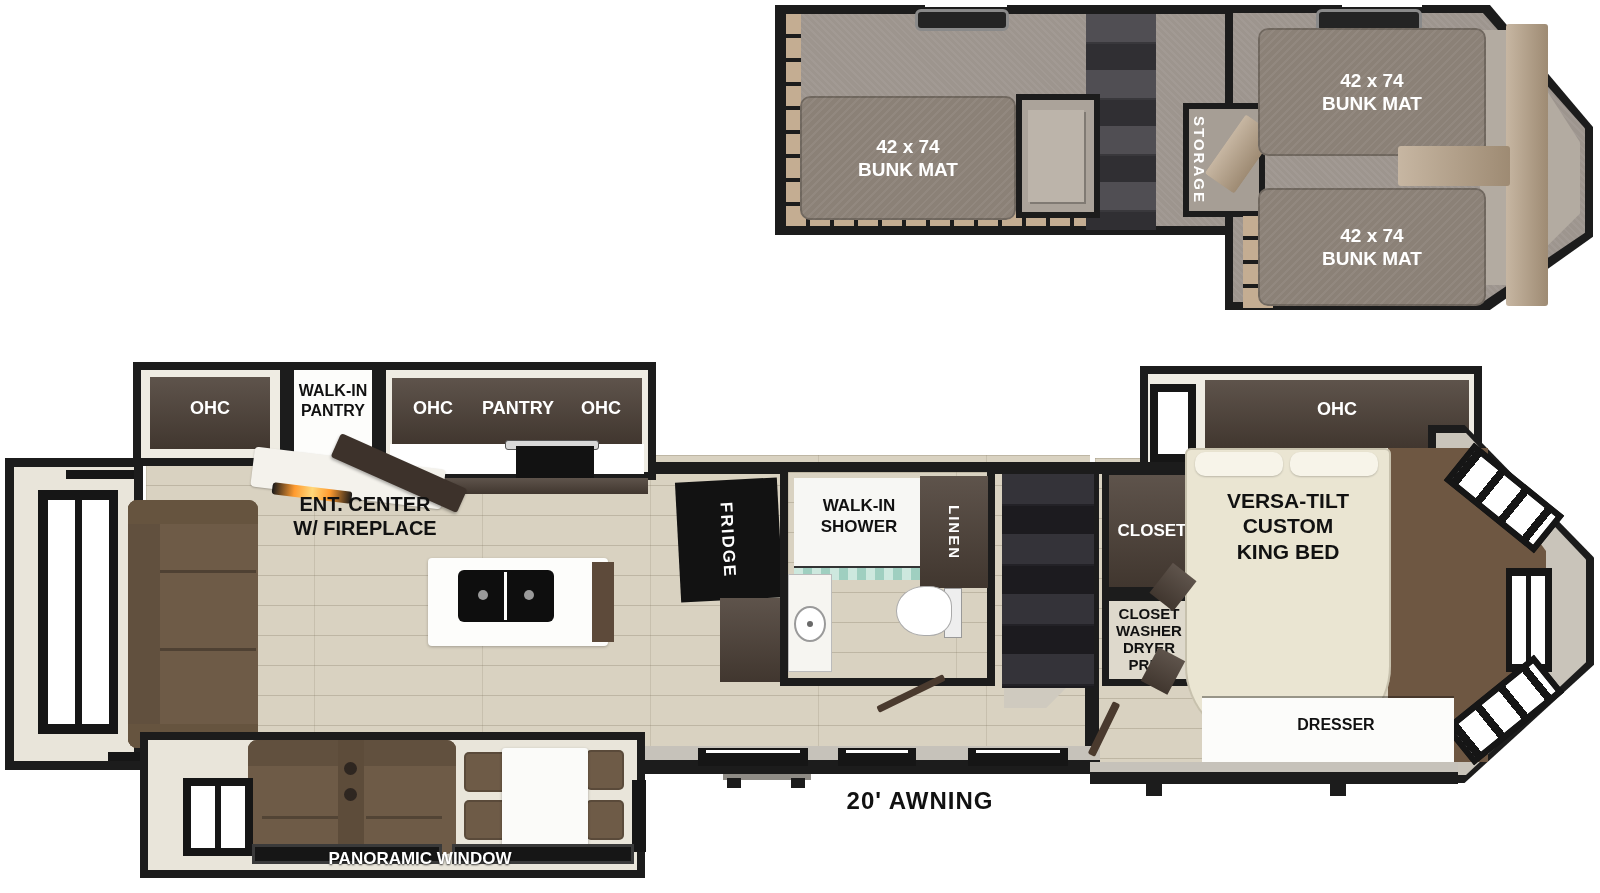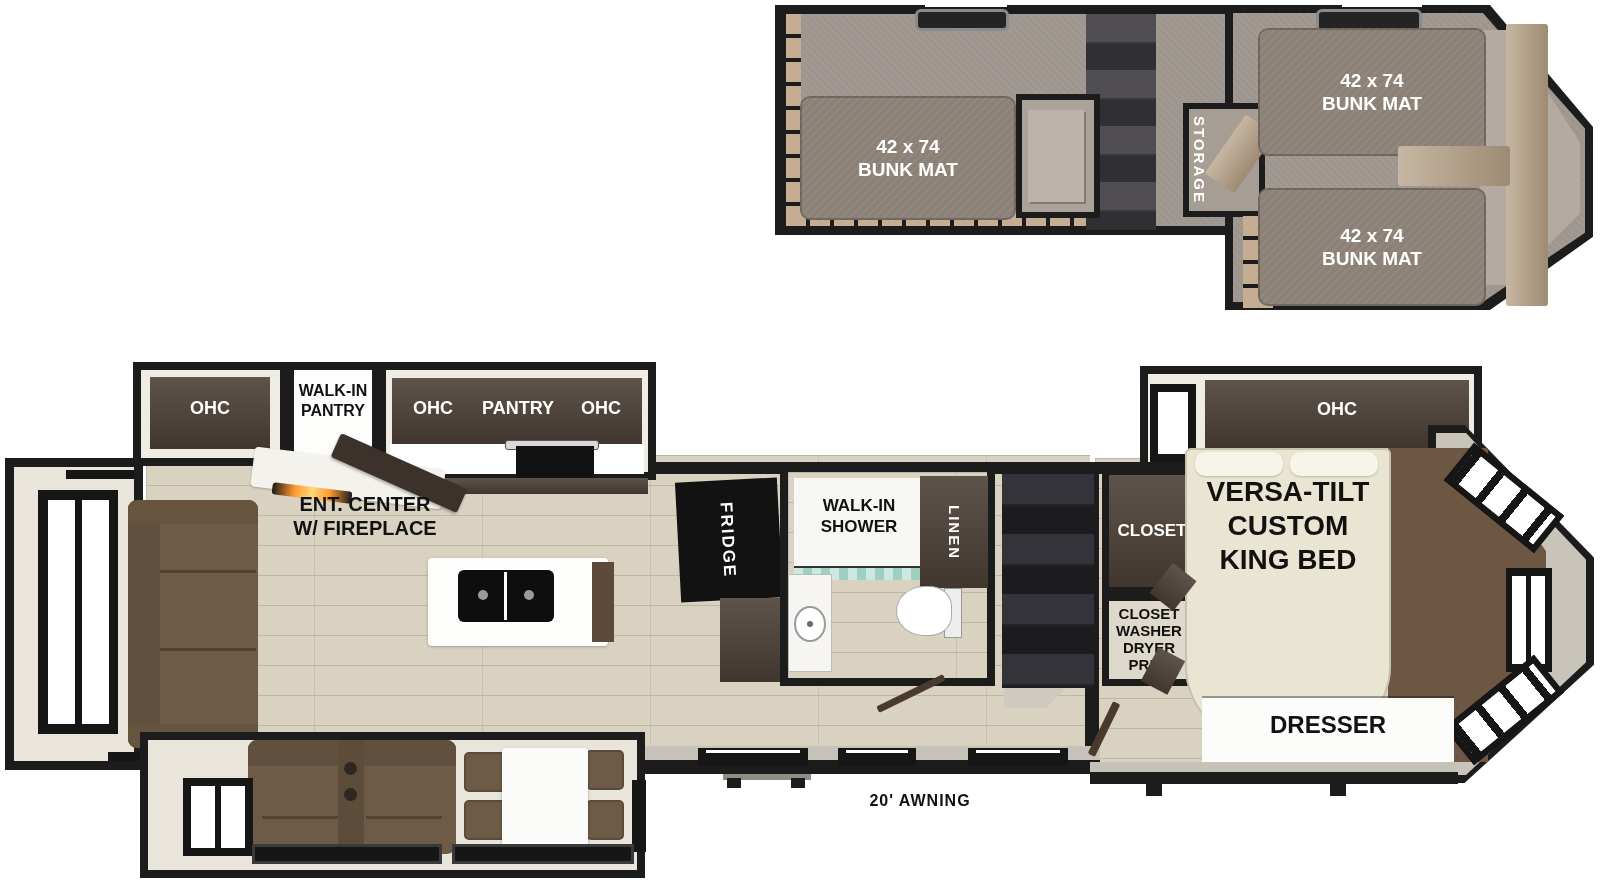--- a/index.html
+++ b/index.html
@@ -159,21 +159,21 @@
   <div class="abs winframe" style="left:698px;top:748px;width:110px;height:18px;"></div>
   <div class="abs pane" style="left:706px;top:750px;width:94px;height:3px;"></div>
   <div class="abs winframe" style="left:838px;top:748px;width:78px;height:18px;"></div>
   <div class="abs pane" style="left:846px;top:750px;width:62px;height:3px;"></div>
   <div class="abs winframe" style="left:968px;top:748px;width:100px;height:18px;"></div>
   <div class="abs pane" style="left:976px;top:750px;width:84px;height:3px;"></div>
   <div class="abs" style="left:723px;top:774px;width:88px;height:6px;background:#8f8c86;"></div>
   <div class="abs" style="left:727px;top:778px;width:14px;height:10px;background:#1c1c1c;"></div>
   <div class="abs" style="left:791px;top:778px;width:14px;height:10px;background:#1c1c1c;"></div>
 
-  <div class="abs lbl lbl-b" style="left:790px;top:784px;width:260px;height:34px;font-size:16px;letter-spacing:1px;">20' AWNING</div>
+  <div class="abs lbl lbl-b" style="left:790px;top:784px;width:260px;height:34px;font-size:24px;letter-spacing:1px;">20' AWNING</div>
 
   <div class="abs wallbox" style="left:140px;top:732px;width:505px;height:146px;background:#e9e5da;"></div>
 
   <div class="abs sofa" style="left:248px;top:740px;width:208px;height:114px;"></div>
   <div class="abs" style="left:248px;top:740px;width:208px;height:26px;background:#61503e;border-radius:9px 9px 0 0;"></div>
   <div class="abs" style="left:338px;top:740px;width:26px;height:114px;background:#5d4c3a;"></div>
   <div class="abs" style="left:344px;top:762px;width:13px;height:13px;border-radius:50%;background:#2e2620;"></div>
   <div class="abs" style="left:344px;top:788px;width:13px;height:13px;border-radius:50%;background:#2e2620;"></div>
   <div class="abs" style="left:262px;top:816px;width:76px;height:3px;background:rgba(0,0,0,.25);"></div>
   <div class="abs" style="left:366px;top:816px;width:76px;height:3px;background:rgba(0,0,0,.25);"></div>
@@ -184,20 +184,21 @@
   <div class="abs chair" style="left:586px;top:800px;width:38px;height:40px;"></div>
   <div class="abs" style="left:502px;top:748px;width:86px;height:100px;background:#fbfbf9;border-radius:3px;box-shadow:0 1px 3px rgba(0,0,0,.3);"></div>
 
   <div class="abs winframe" style="left:183px;top:778px;width:70px;height:78px;"></div>
   <div class="abs pane" style="left:191px;top:786px;width:24px;height:62px;"></div>
   <div class="abs pane" style="left:221px;top:786px;width:24px;height:62px;"></div>
   <div class="abs winframe" style="left:632px;top:780px;width:14px;height:72px;"></div>
 
   <div class="abs winframe" style="left:252px;top:844px;width:190px;height:20px;border:3px solid #3a3a3a;box-sizing:border-box;"></div>
   <div class="abs winframe" style="left:452px;top:844px;width:182px;height:20px;border:3px solid #3a3a3a;box-sizing:border-box;"></div>
+  <div class="abs lbl lbl-w" style="left:255px;top:848px;width:330px;height:22px;font-size:17px;text-shadow:0 1px 2px rgba(0,0,0,.8);">PANORAMIC WINDOW</div>
 
   <div class="abs wallbox" style="left:1140px;top:366px;width:342px;height:104px;background:#efece3;"></div>
   <div class="abs winframe" style="left:1150px;top:384px;width:46px;height:78px;"></div>
   <div class="abs pane" style="left:1158px;top:392px;width:30px;height:62px;"></div>
   <div class="abs cab" style="left:1205px;top:380px;width:264px;height:68px;"></div>
   <div class="abs lbl lbl-w" style="left:1205px;top:380px;width:264px;height:60px;font-size:18px;">OHC</div>
 
   <div class="abs" style="left:1428px;top:425px;width:166px;height:358px;background:#1c1c1c;clip-path:polygon(0 0,22% 0,100% 37%,100% 67%,22% 100%,0 100%);"></div>
   <div class="abs" style="left:1436px;top:433px;width:150px;height:342px;background:#c9c4ba;clip-path:polygon(0 0,20% 0,100% 37%,100% 67%,20% 100%,0 100%);"></div>
   <div class="abs" style="left:1388px;top:448px;width:100px;height:314px;background:#6e5742;"></div>
@@ -214,30 +215,30 @@
 
   <div class="abs wallbox7" style="left:1102px;top:594px;width:94px;height:92px;background:#ded9cc;"></div>
   <div class="abs lbl lbl-b" style="left:1104px;top:596px;width:90px;height:88px;font-size:15px;line-height:1.12;">CLOSET
 WASHER
 DRYER
 PREP</div>
 
   <div class="abs" style="left:1185px;top:448px;width:206px;height:296px;background:#eae5d2;border-radius:6px 6px 78px 78px;box-shadow:0 0 0 2px rgba(120,110,90,.3) inset;"></div>
   <div class="abs" style="left:1195px;top:452px;width:88px;height:24px;background:#f7f4e9;border-radius:10px;box-shadow:0 1px 2px rgba(0,0,0,.2);"></div>
   <div class="abs" style="left:1290px;top:452px;width:88px;height:24px;background:#f7f4e9;border-radius:10px;box-shadow:0 1px 2px rgba(0,0,0,.2);"></div>
-  <div class="abs lbl lbl-b" style="left:1190px;top:484px;width:196px;height:84px;font-size:28px;text-align:center;">VERSA-TILT
+  <div class="abs lbl lbl-b" style="left:1190px;top:484px;width:196px;height:84px;font-size:21px;text-align:center;">VERSA-TILT
 CUSTOM
 KING BED</div>
 
   <div class="abs cab" style="left:1158px;top:568px;width:30px;height:38px;transform:rotate(38deg);"></div>
   <div class="abs cab" style="left:1148px;top:652px;width:30px;height:38px;transform:rotate(28deg);"></div>
 
   <div class="abs" style="left:1100px;top:700px;width:8px;height:58px;background:#4a3a2e;transform:rotate(26deg);border-radius:2px;"></div>
 
   <div class="abs" style="left:1202px;top:698px;width:252px;height:64px;background:#fcfcfa;box-shadow:0 -2px 0 rgba(0,0,0,.35);"></div>
-  <div class="abs lbl lbl-b" style="left:1202px;top:698px;width:252px;height:53px;font-size:24px;">DRESSER</div>
+  <div class="abs lbl lbl-b" style="left:1202px;top:698px;width:252px;height:53px;font-size:16px;padding-left:8px;">DRESSER</div>
 
   <div class="abs" style="left:1090px;top:762px;width:368px;height:22px;background:#1c1c1c;"></div>
   <div class="abs" style="left:1090px;top:762px;width:368px;height:10px;background:#c6c2ba;"></div>
   <div class="abs" style="left:1146px;top:784px;width:16px;height:12px;background:#1c1c1c;"></div>
   <div class="abs" style="left:1330px;top:784px;width:16px;height:12px;background:#1c1c1c;"></div>
 
 </div>
 
 </body></html>

